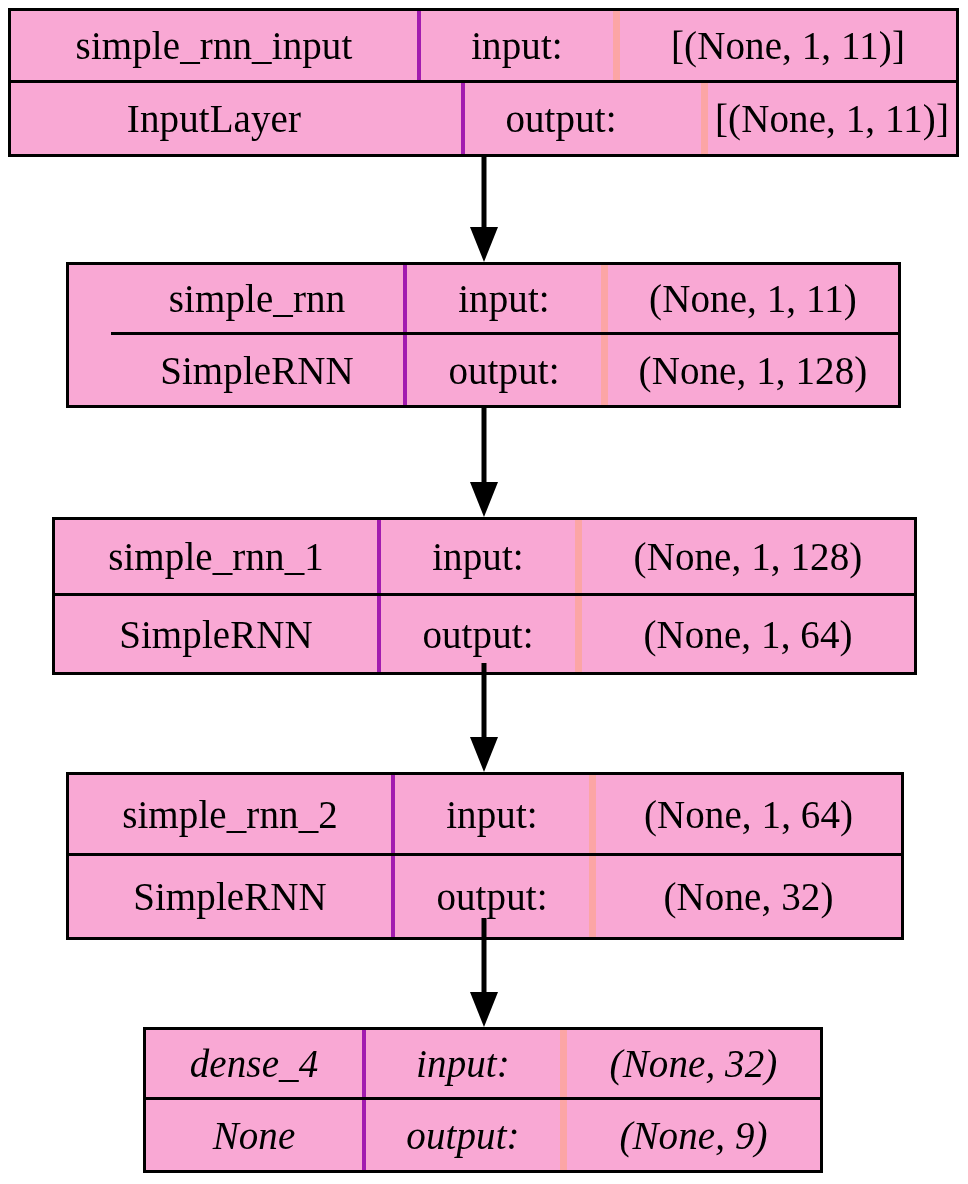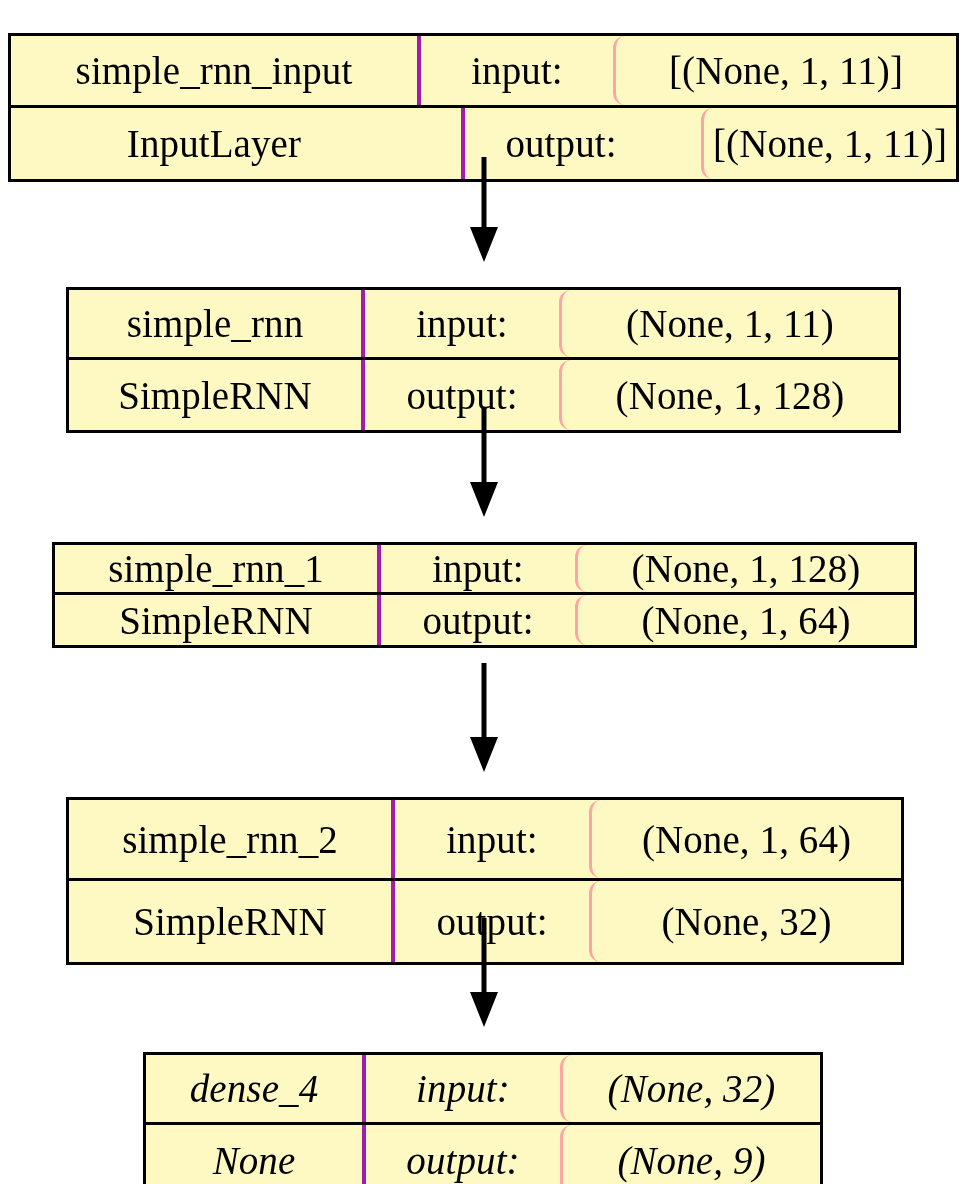--- a/index.html
+++ b/index.html
@@ -18,24 +18,23 @@
     height: 1184px;
     background: #ffffff;
     overflow: hidden;
   }
 
   
   .node {
     position: absolute;
     box-sizing: border-box;
     border: 3px solid #000000;
-    background: #fef9c3;
+    background: #f9a8d4;
     display: grid;
     grid-template-rows: 1fr 1fr;
-    margin-top: 25px;
   }
   .node-row {
     display: grid;
     box-sizing: border-box;
     min-height: 0;
   }
   .node-row.row-top {
     border-bottom: 3px solid #000000;
   }
   .node-cell {
@@ -45,21 +44,21 @@
     justify-content: center;
     font-size: 39px;
     line-height: 1;
     letter-spacing: 0.1px;
     white-space: nowrap;
     padding: 0 6px;
     min-width: 0;
   }
   .node-cell.cell-name   { }
   .node-cell.cell-label  { border-left: 4px solid #a21caf; }
-  .node-cell.cell-shape  { border-left: 3px solid #fca5a5; border-radius: 12px; }
+  .node-cell.cell-shape  { border-left: 7px solid #fca5a5; }
 
   
   .edge {
     position: absolute;
   }
   .edge svg {
     display: block;
   }
 </style>
 </head>
@@ -80,41 +79,41 @@
     </div>
   </div>
 
   <div class="edge" style="left:468px; top:157px; width:32px; height:106px;">
     <svg width="32" height="106" viewBox="0 0 32 106">
       <line x1="16" y1="0" x2="16" y2="72" stroke="#000000" stroke-width="5"></line>
       <polygon points="2,70 30,70 16,105" fill="#000000"></polygon>
     </svg>
   </div>
 
-  <div class="node" style="left:66px; top:262px; width:835px; height:146px;">
+  <div class="node" style="left:66px; top:262px; width:835px; height:146px;padding-left:42px;">
     <div class="node-row row-top" style="grid-template-columns:292px 198px 1fr;">
       <div class="node-cell cell-name">simple_rnn</div>
       <div class="node-cell cell-label">input:</div>
       <div class="node-cell cell-shape">(None, 1, 11)</div>
     </div>
     <div class="node-row row-bottom" style="grid-template-columns:292px 198px 1fr;">
       <div class="node-cell cell-name">SimpleRNN</div>
       <div class="node-cell cell-label">output:</div>
       <div class="node-cell cell-shape">(None, 1, 128)</div>
     </div>
   </div>
 
   <div class="edge" style="left:468px; top:408px; width:32px; height:110px;">
     <svg width="32" height="110" viewBox="0 0 32 110">
       <line x1="16" y1="0" x2="16" y2="76" stroke="#000000" stroke-width="5"></line>
       <polygon points="2,74 30,74 16,109" fill="#000000"></polygon>
     </svg>
   </div>
 
-  <div class="node" style="left:52px; top:517px; width:865px; height:106px;">
+  <div class="node" style="left:52px; top:517px; width:865px; height:158px;">
     <div class="node-row row-top" style="grid-template-columns:322px 198px 1fr;">
       <div class="node-cell cell-name">simple_rnn_1</div>
       <div class="node-cell cell-label">input:</div>
       <div class="node-cell cell-shape">(None, 1, 128)</div>
     </div>
     <div class="node-row row-bottom" style="grid-template-columns:322px 198px 1fr;">
       <div class="node-cell cell-name">SimpleRNN</div>
       <div class="node-cell cell-label">output:</div>
       <div class="node-cell cell-shape">(None, 1, 64)</div>
     </div>

